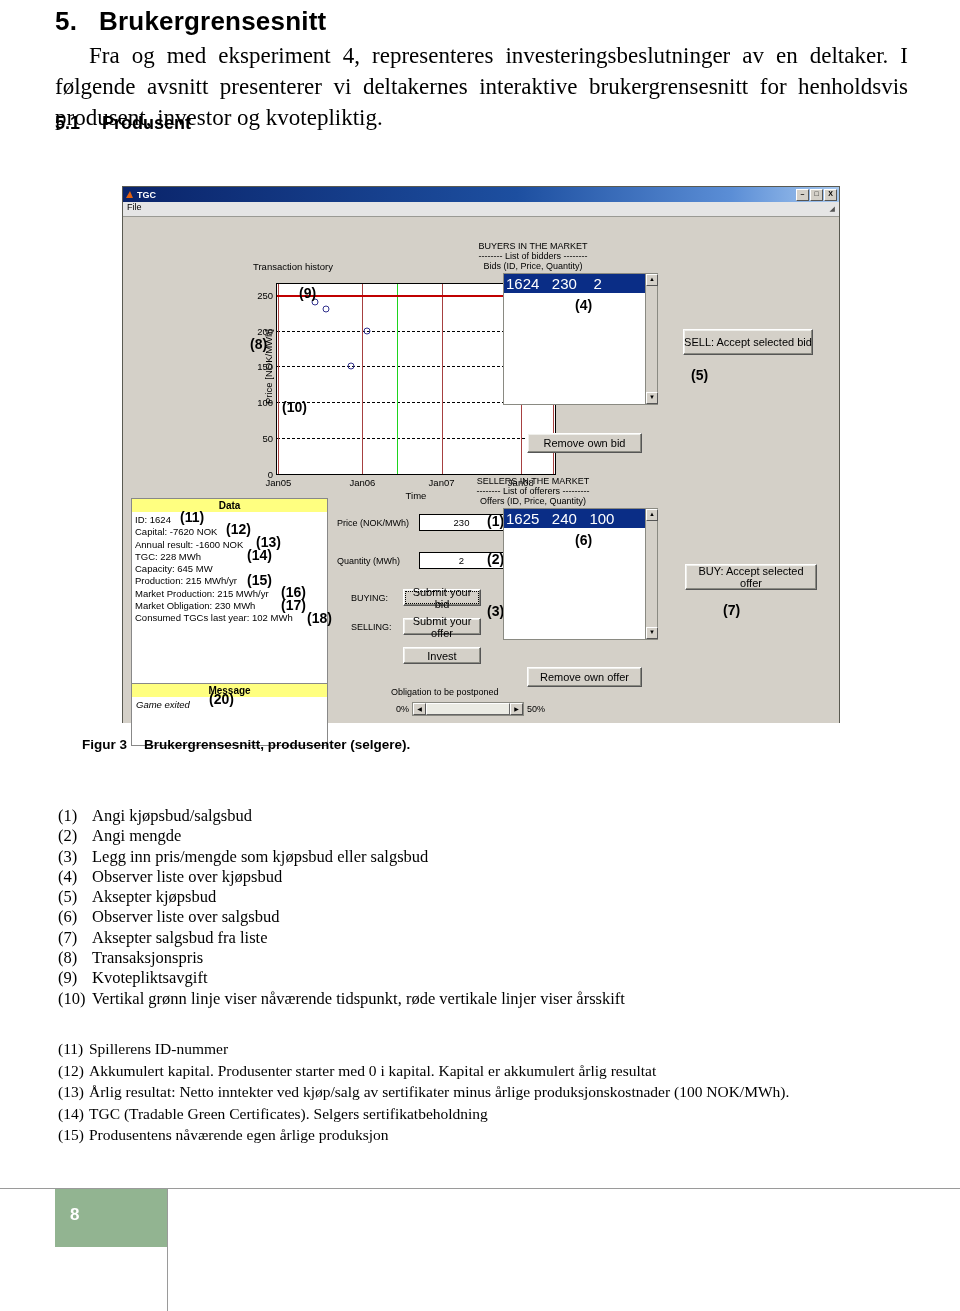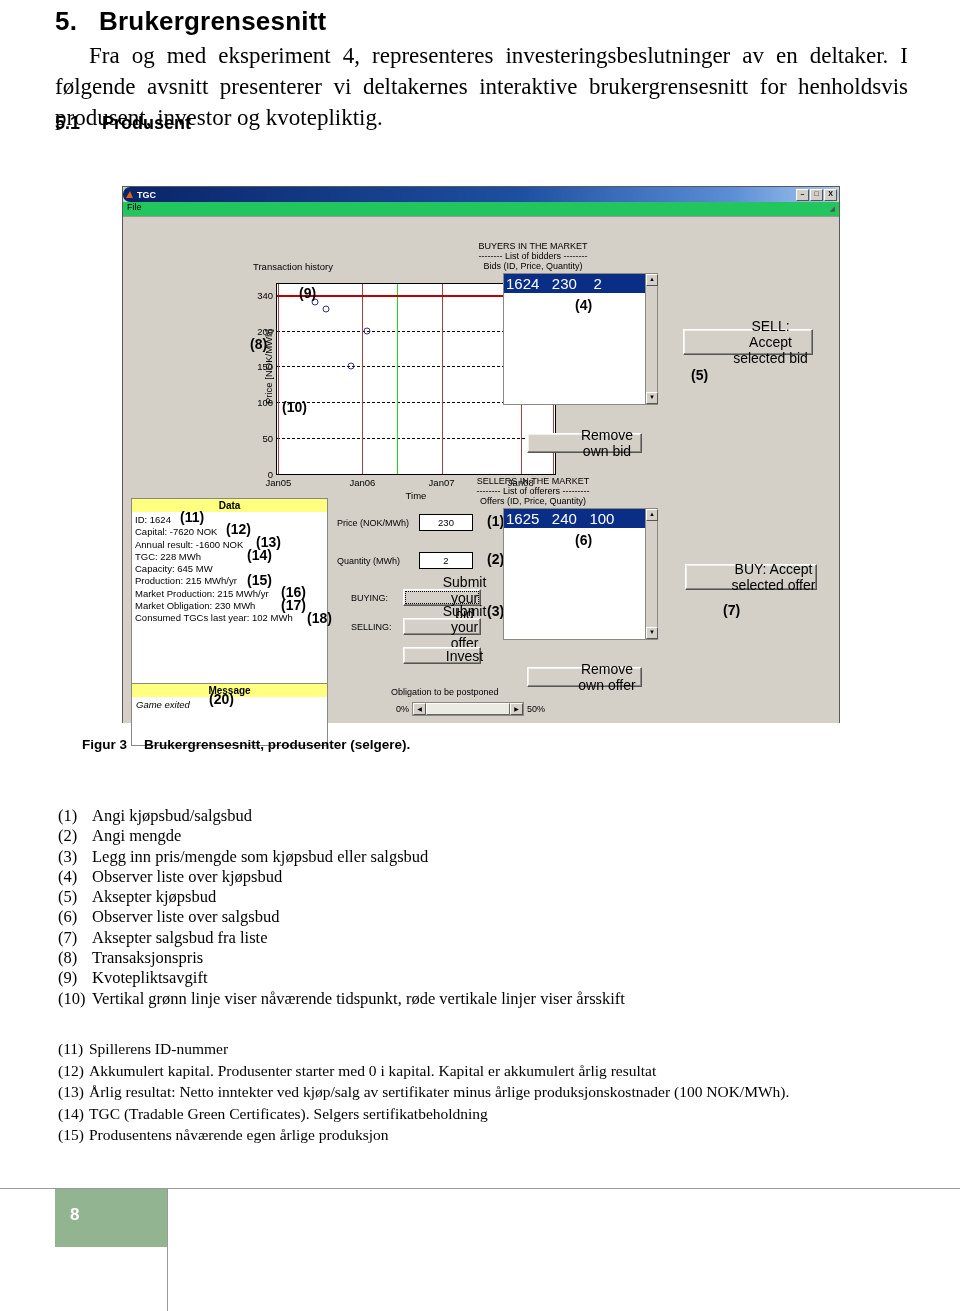--- a/index.html
+++ b/index.html
@@ -64,40 +64,40 @@
   
   .app{
     position:absolute;left:122px;top:186px;width:718px;height:537px;
     background:#d4d0c8;border:1px solid #5a5a52;box-sizing:border-box;
     font-family:"Liberation Sans", sans-serif;
   }
   .titlebar{
     height:15px;width:100%;
     background:linear-gradient(to right,#0a246a 0%,#1d4fa0 55%,#5b8ed6 85%,#a6c8f0 100%);
     display:flex;align-items:center;color:#fff;font-size:9px;font-weight:bold;
-    padding:0 2px;box-sizing:border-box;border-radius:7px;
+    padding:0 2px;box-sizing:border-box;
   }
   .mlicon{
     width:9px;height:9px;margin-right:3px;flex:0 0 auto;position:relative;
   }
   .mlicon:before{
     content:"";position:absolute;left:1px;top:1px;width:0;height:0;
     border-left:4px solid transparent;border-right:3px solid transparent;
     border-bottom:7px solid #e06010;
   }
   .titletext{flex:1 1 auto;}
   .winbtns{display:flex;gap:1px;}
   .winbtn{
     width:11px;height:10px;background:#d4d0c8;border:1px solid #fff;
     border-right-color:#555;border-bottom-color:#555;
     font-size:7px;line-height:8px;color:#000;text-align:center;
     font-family:"Liberation Sans",sans-serif;
   }
   .menubar{
-    height:14px;background:#22c55e;border-bottom:1px solid #9a9a94;
+    height:14px;background:#e5e5e5;border-bottom:1px solid #9a9a94;
     display:flex;padding-left:4px;font-size:9px;color:#000;
     position:relative;
   }
   .menu-grip{position:absolute;right:4px;top:3px;font-size:7px;color:#555;}
   .client{position:relative;width:100%;height:506px;background:#d4d0c8;}
 
   
   .chart-wrap{position:absolute;left:0px;top:0;width:390px;height:266px;}
   .chart-title{
     position:absolute;left:130px;top:44px;font-size:9.5px;color:#000;
@@ -152,29 +152,29 @@
   .datalines{padding:2px 3px 0 3px;}
   .datalines div{font-size:9.5px;line-height:12.3px;color:#000;white-space:nowrap;}
   .msgpanel{
     position:absolute;left:8px;top:466px;width:197px;height:63px;
     background:#fff;border:1px solid #888;box-sizing:border-box;
   }
   .msgbody{padding:2px 4px;font-size:9.5px;font-style:italic;color:#000;}
   .frow{position:absolute;display:flex;align-items:center;}
   .flabel{font-size:9px;color:#000;white-space:nowrap;}
   .fbox{
-    width:54px;height:17px;background:#fff;border:1px solid #000;
+    width:85px;height:17px;background:#fff;border:1px solid #000;
     box-sizing:border-box;text-align:center;font-size:9.5px;line-height:15px;
     color:#000;
   }
   .btn{
     background:#d4d0c8;border:1px solid #fff;border-right-color:#555;
     border-bottom-color:#555;box-shadow:inset -1px -1px 0 #8a8a82, inset 1px 1px 0 #efefeb;
-    font-size:14px;color:#000;text-align:center;box-sizing:border-box;
-    display:flex;align-items:center;justify-content:center;padding-left:45px;
+    font-size:11px;color:#000;text-align:center;box-sizing:border-box;
+    display:flex;align-items:center;justify-content:center;
   }
   .btn.focus{outline:1px dotted #000;outline-offset:-3px;}
 
   
   .mkt-title{font-size:9px;color:#000;text-align:center;white-space:nowrap;}
   .listbox{
     background:#fff;border:1px solid #8a8a82;box-sizing:border-box;
     position:relative;
   }
   .listsel{
@@ -249,21 +249,21 @@
       <div class="chart-wrap">
         <div class="chart-title">Transaction history</div>
         <div class="plot">
           <div class="ylabel">Price [NOK/MWh]</div>
 
           <div class="ytick" style="top:100%">0</div>
           <div class="ytick" style="top:81.1%">50</div>
           <div class="ytick" style="top:62.3%">100</div>
           <div class="ytick" style="top:43.4%">150</div>
           <div class="ytick" style="top:24.5%">200</div>
-          <div class="ytick" style="top:5.7%">340</div>
+          <div class="ytick" style="top:5.7%">250</div>
 
           <div class="gridline" style="top:81.1%"></div>
           <div class="gridline" style="top:62.3%"></div>
           <div class="gridline" style="top:43.4%"></div>
           <div class="gridline" style="top:24.5%"></div>
 
           <div class="vline year" style="left:0.5%"></div>
           <div class="vline year" style="left:30.7%"></div>
           <div class="vline year" style="left:59.2%"></div>
           <div class="vline year" style="left:87.7%"></div>

